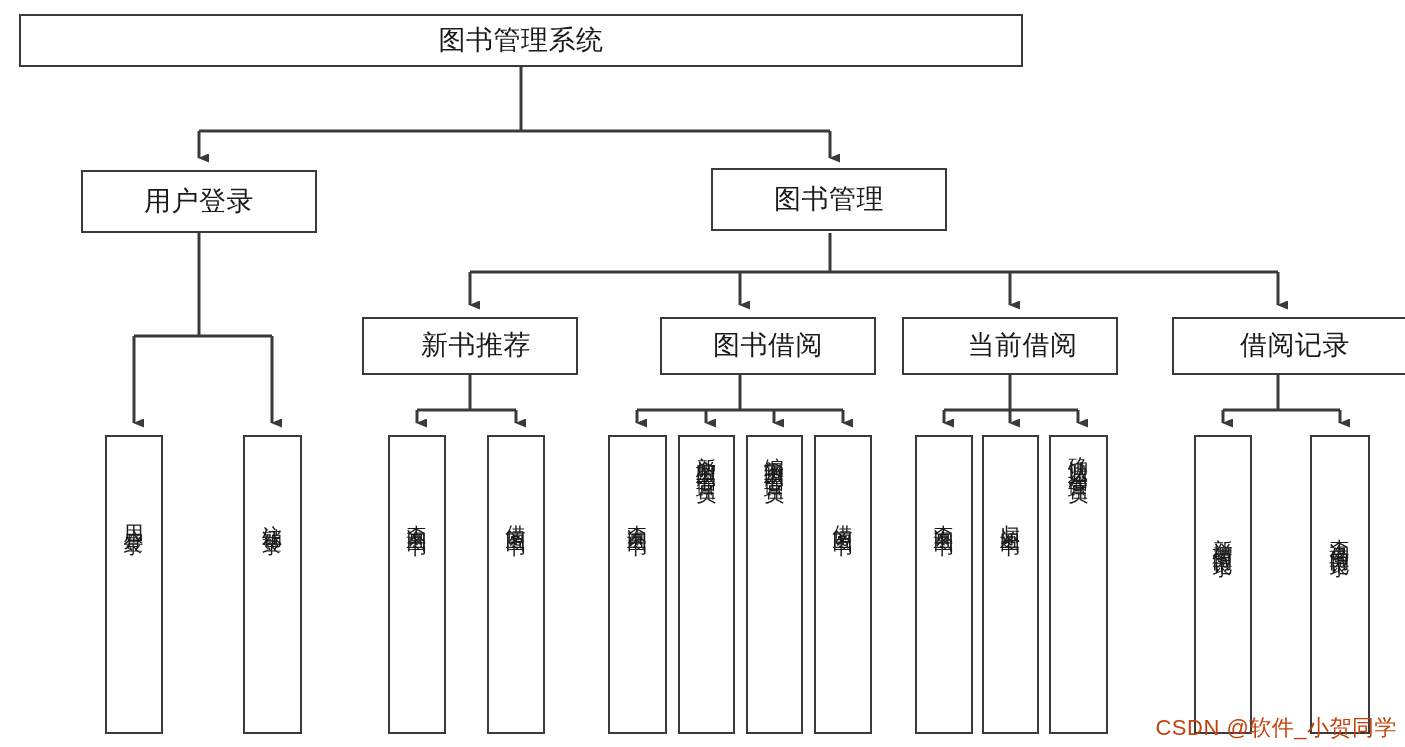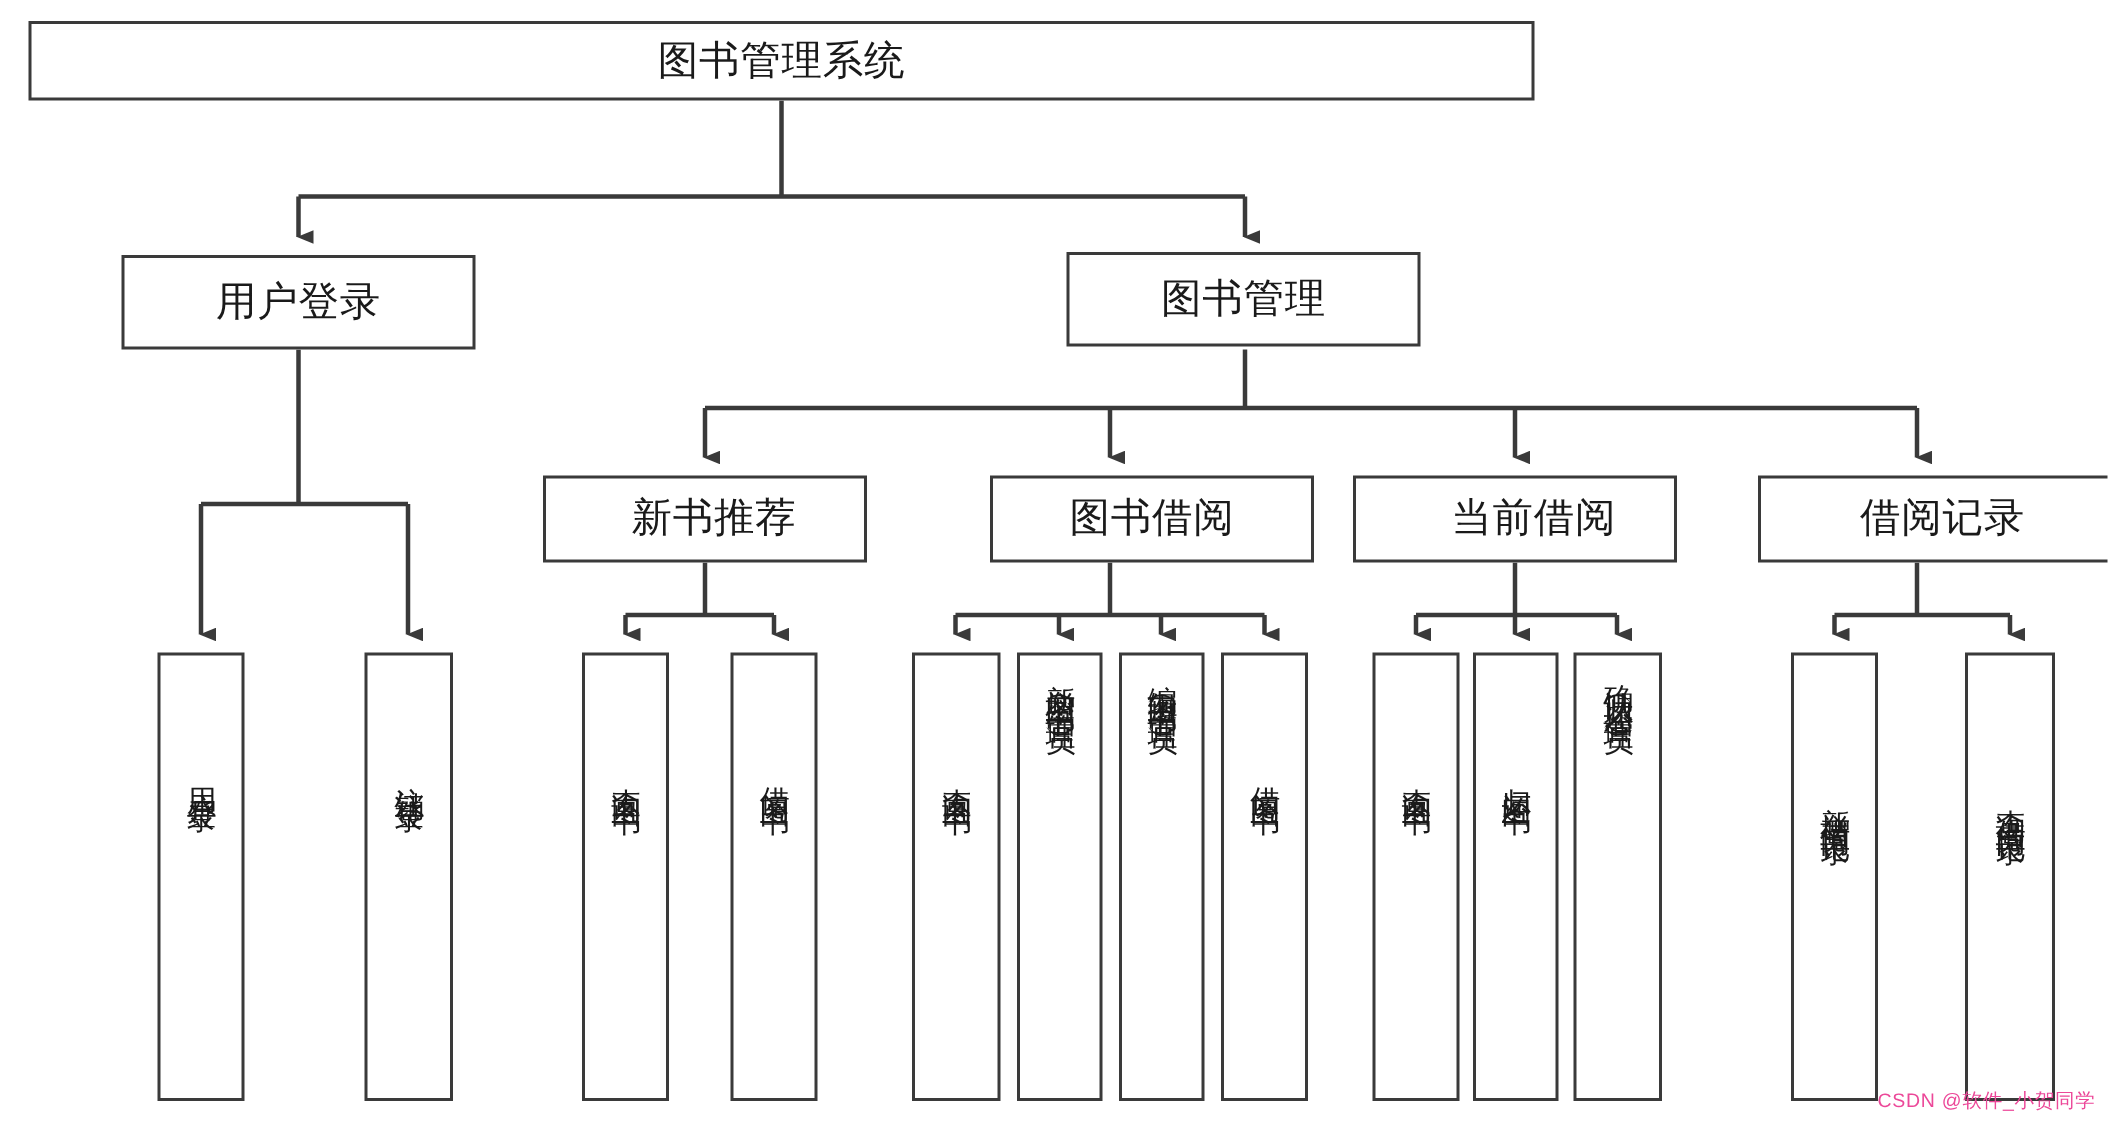--- a/index.html
+++ b/index.html
@@ -64,22 +64,22 @@
   .node.vertical.shift-low .node-label {
     padding-top: 86px;
   }
   .node-title .node-label {
     font-size: 22px;
   }
   #watermark {
     position: absolute;
     right: 8px;
     bottom: 4px;
-    font-size: 13px;
-    color: #ec4899;
+    font-size: 22px;
+    color: #c2410c;
     white-space: nowrap;
     letter-spacing: 0.5px;
     pointer-events: none;
   }
 </style>
 </head>
 <body>
 
 <div id="diagram-root">
 

